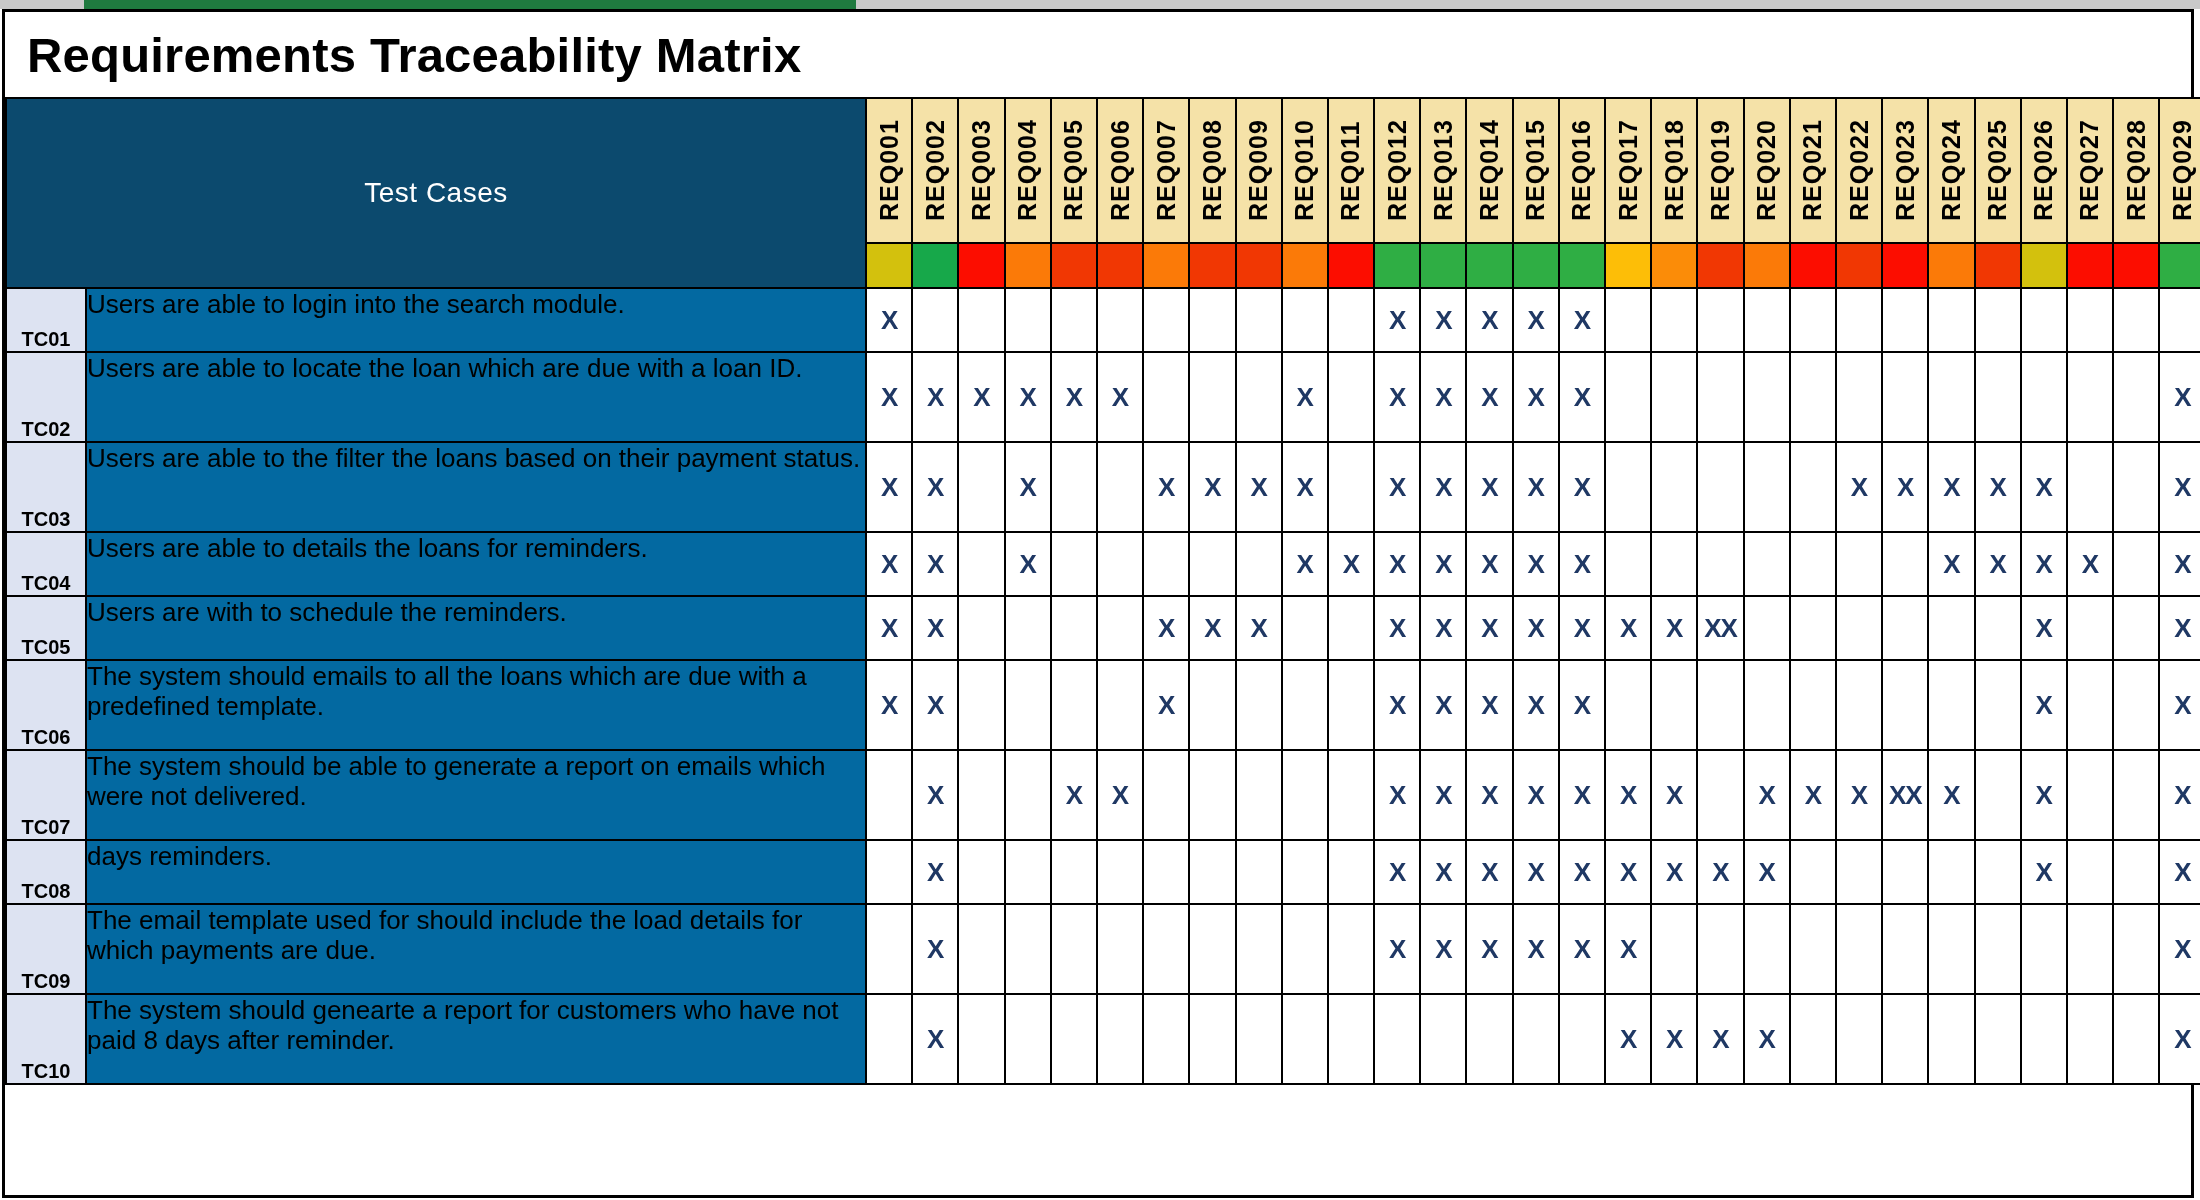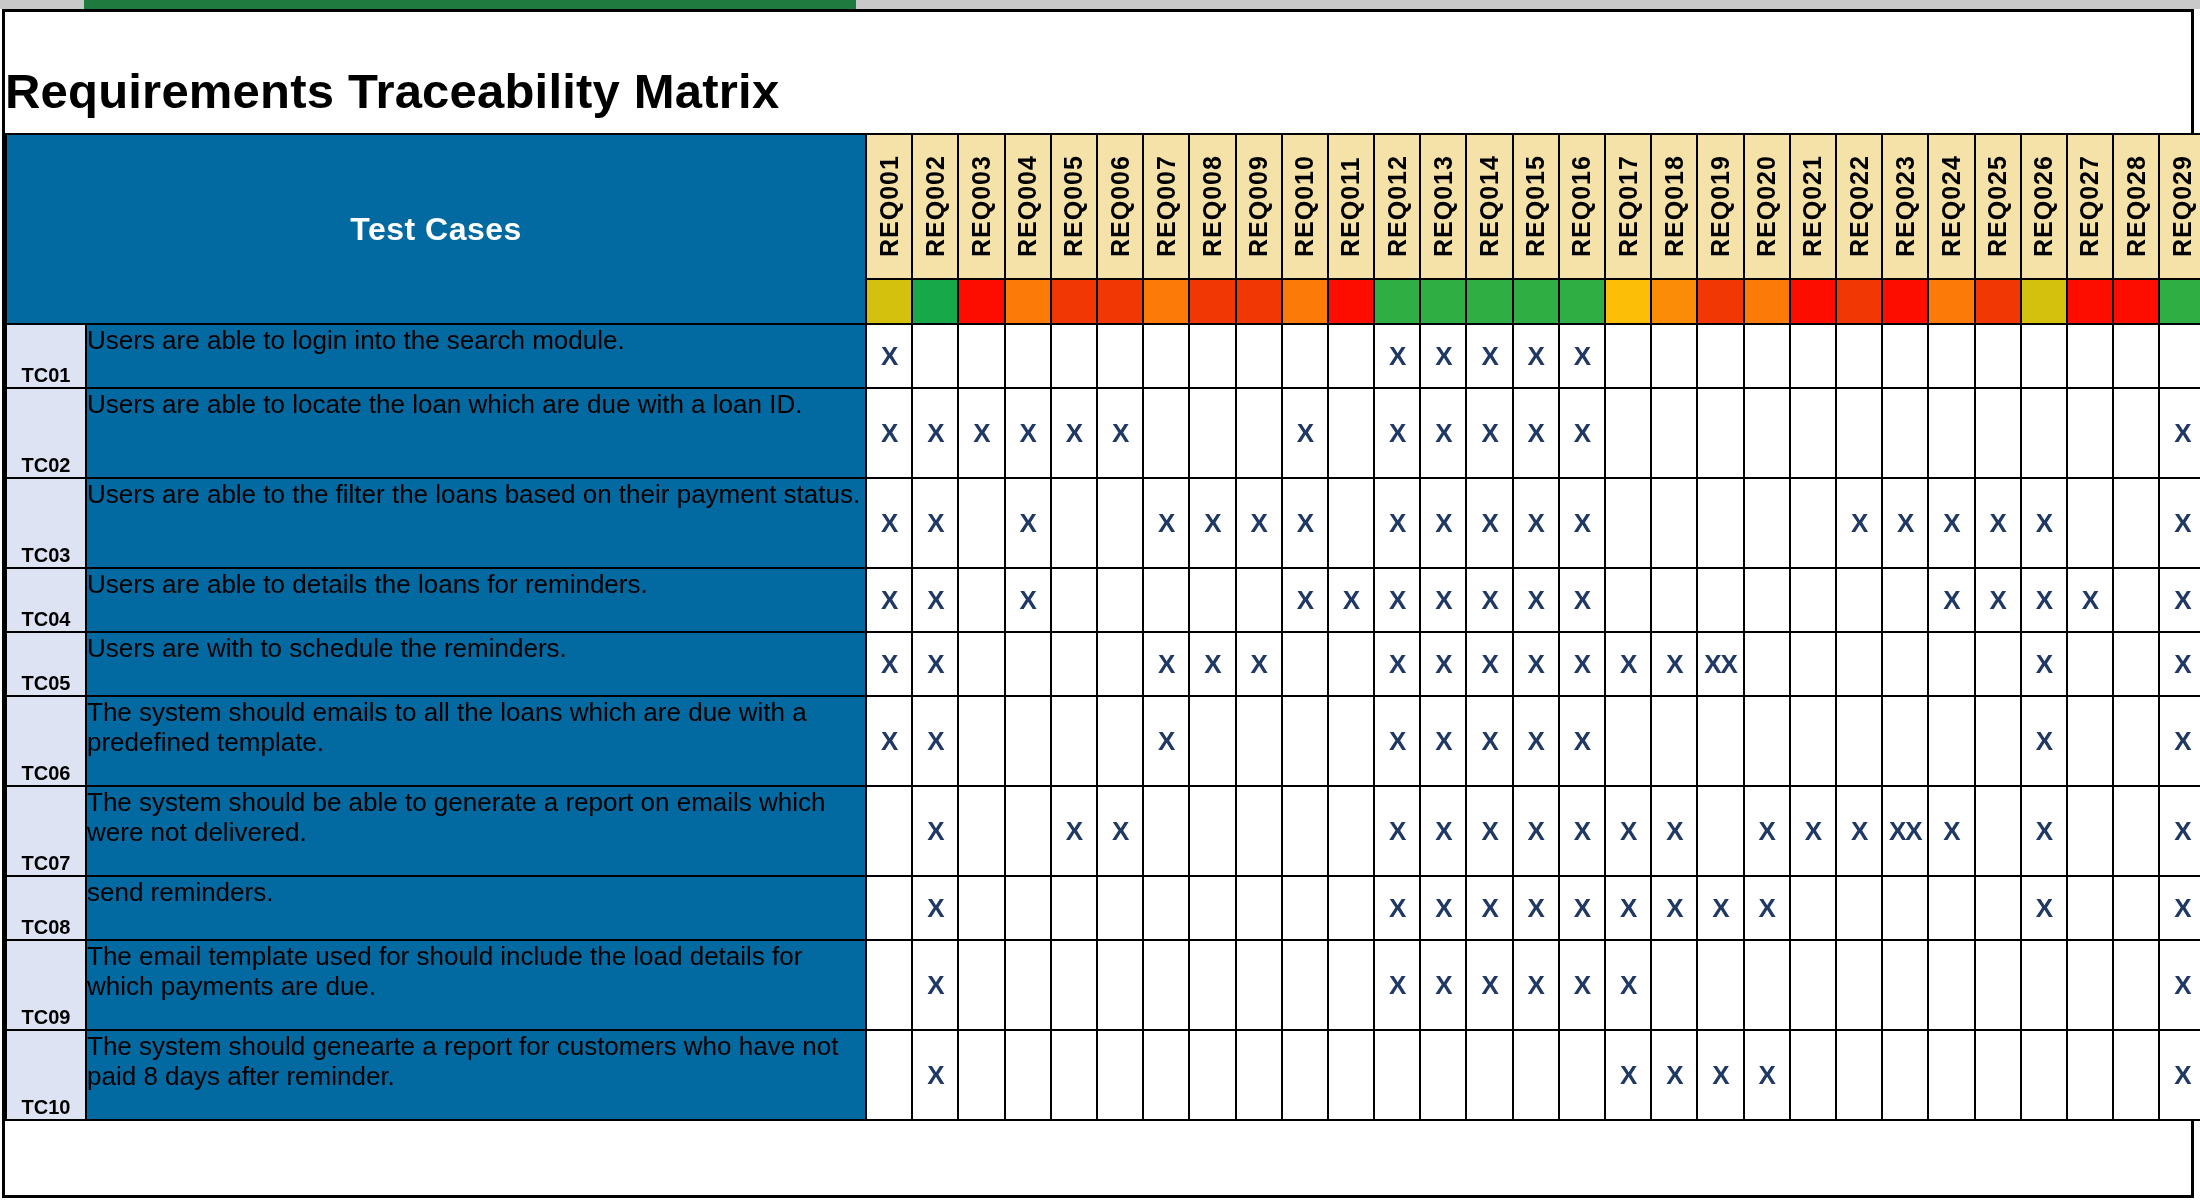--- a/index.html
+++ b/index.html
@@ -7,34 +7,34 @@
 
   .sheet{position:relative;width:2200px;height:1200px;background:#ffffff;box-sizing:border-box;}
 
   
   .topstrip{position:absolute;top:0;left:0;width:2200px;height:9px;background:#c9c9c9;}
   .topstrip .green{position:absolute;left:84px;top:0;width:772px;height:9px;background:#1f7a3f;}
 
   .frame{position:absolute;left:2px;top:9px;width:2192px;height:1189px;border:3px solid #000;box-sizing:border-box;background:#fff;}
 
   
-  .title-bar{height:85px;display:flex;align-items:center;box-sizing:border-box;background:#fff;margin-top:36px;}
+  .title-bar{height:85px;display:flex;align-items:center;padding-left:22px;box-sizing:border-box;background:#fff;}
   .title-bar h1{margin:0;font-size:49px;font-weight:bold;color:#000;letter-spacing:.2px;
     font-family:"Liberation Sans",sans-serif;white-space:nowrap;}
 
   
   table.matrix{border-collapse:collapse;table-layout:fixed;width:2186px;}
   table.matrix td,table.matrix th{border:2px solid #000;padding:0;margin:0;box-sizing:border-box;}
 
   col.c-tcid{width:80px;}
   col.c-desc{width:780px;}
   col.c-req{width:46.2px;}
 
   
-  td.tc-head{background:#0369a1;color:#fff;font-size:32px;font-weight:bold;text-align:center;vertical-align:middle;
+  td.tc-head{background:#0c4a6e;color:#fff;font-size:28px;font-weight:normal;text-align:center;vertical-align:middle;
     height:190px;border:2px solid #000;letter-spacing:.5px;}
 
   
   td.req-head{background:#f5e2a8;height:145px;vertical-align:bottom;text-align:center;position:relative;overflow:hidden;}
   td.req-head .vtext{
      writing-mode:vertical-rl;transform:rotate(180deg);
      font-size:25px;font-weight:bold;color:#000;
      height:100%;display:flex;align-items:center;justify-content:center;margin:0 auto;
      letter-spacing:1px;
   }
@@ -450,21 +450,21 @@
             <td class="cell">XX</td>
             <td class="cell">X</td>
             <td class="cell"></td>
             <td class="cell">X</td>
             <td class="cell"></td>
             <td class="cell"></td>
             <td class="cell">X</td>
           </tr>
           <tr class="r1">
             <td class="tcid">TC08</td>
-            <td class="desc">send reminders.</td>
+            <td class="desc">days reminders.</td>
             <td class="cell"></td>
             <td class="cell">X</td>
             <td class="cell"></td>
             <td class="cell"></td>
             <td class="cell"></td>
             <td class="cell"></td>
             <td class="cell"></td>
             <td class="cell"></td>
             <td class="cell"></td>
             <td class="cell"></td>

